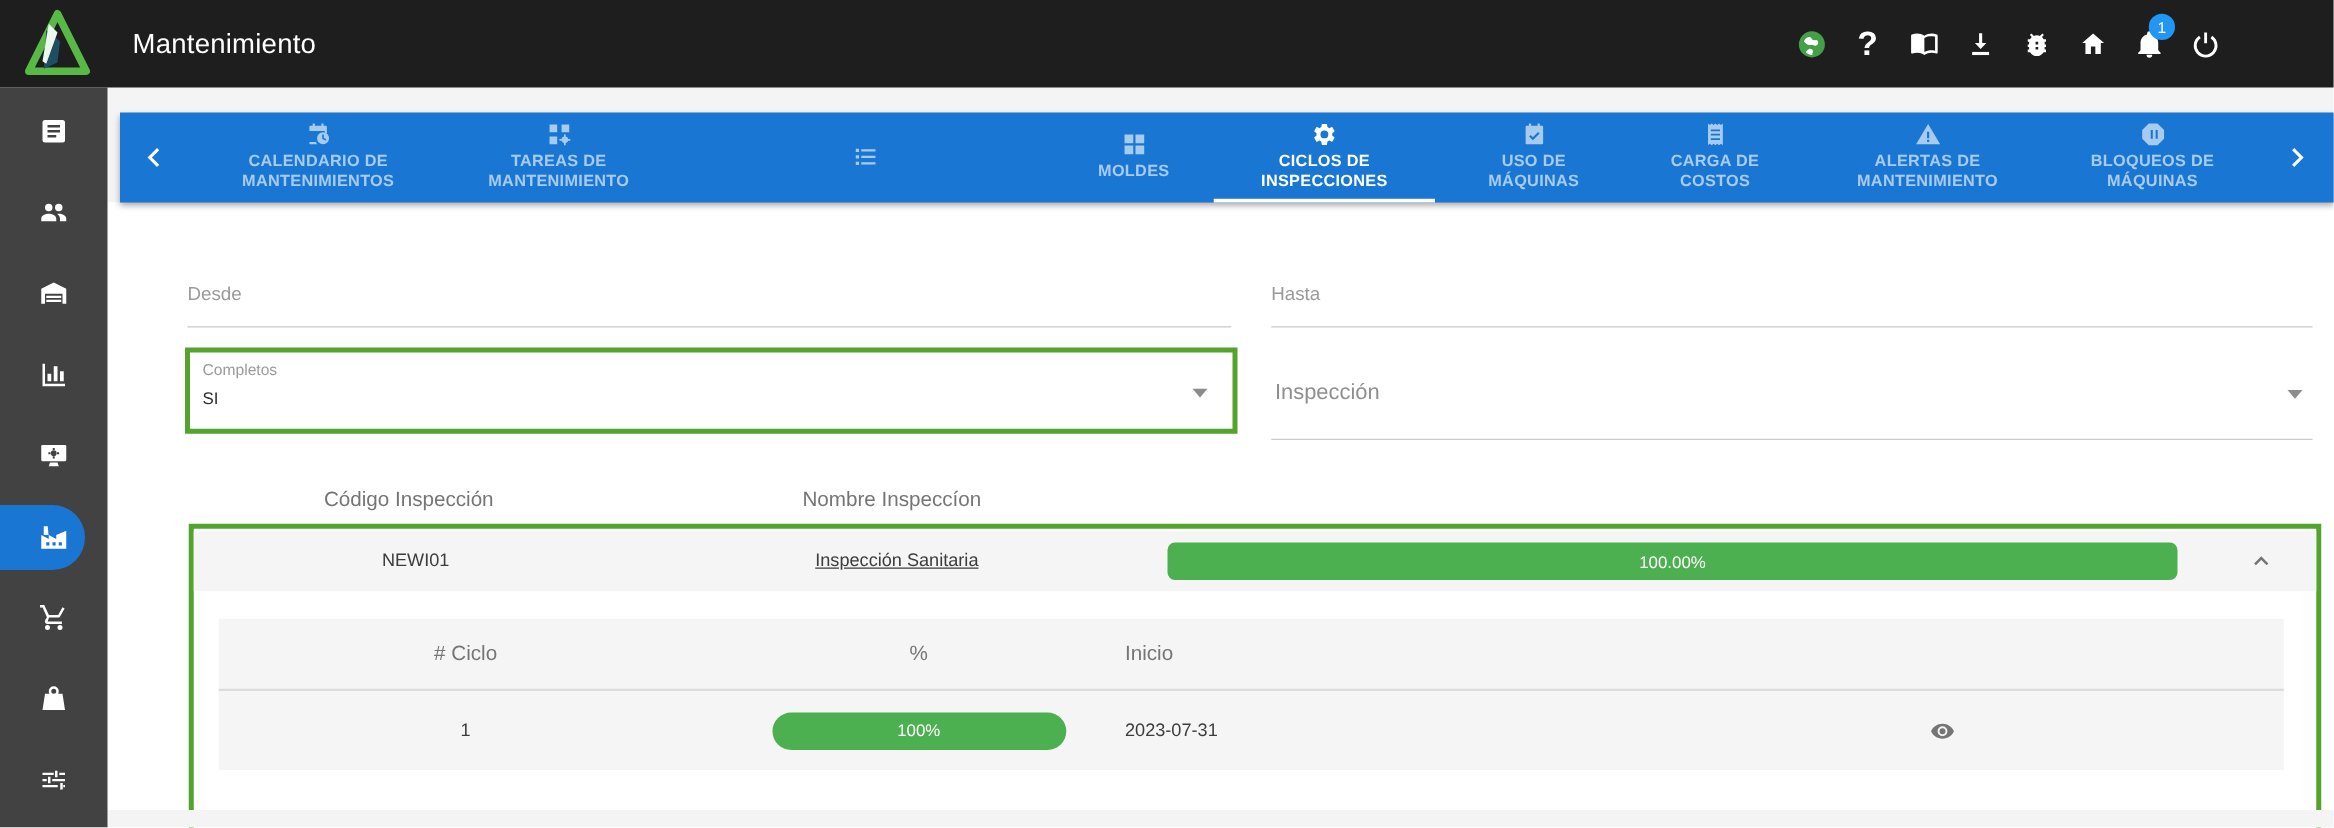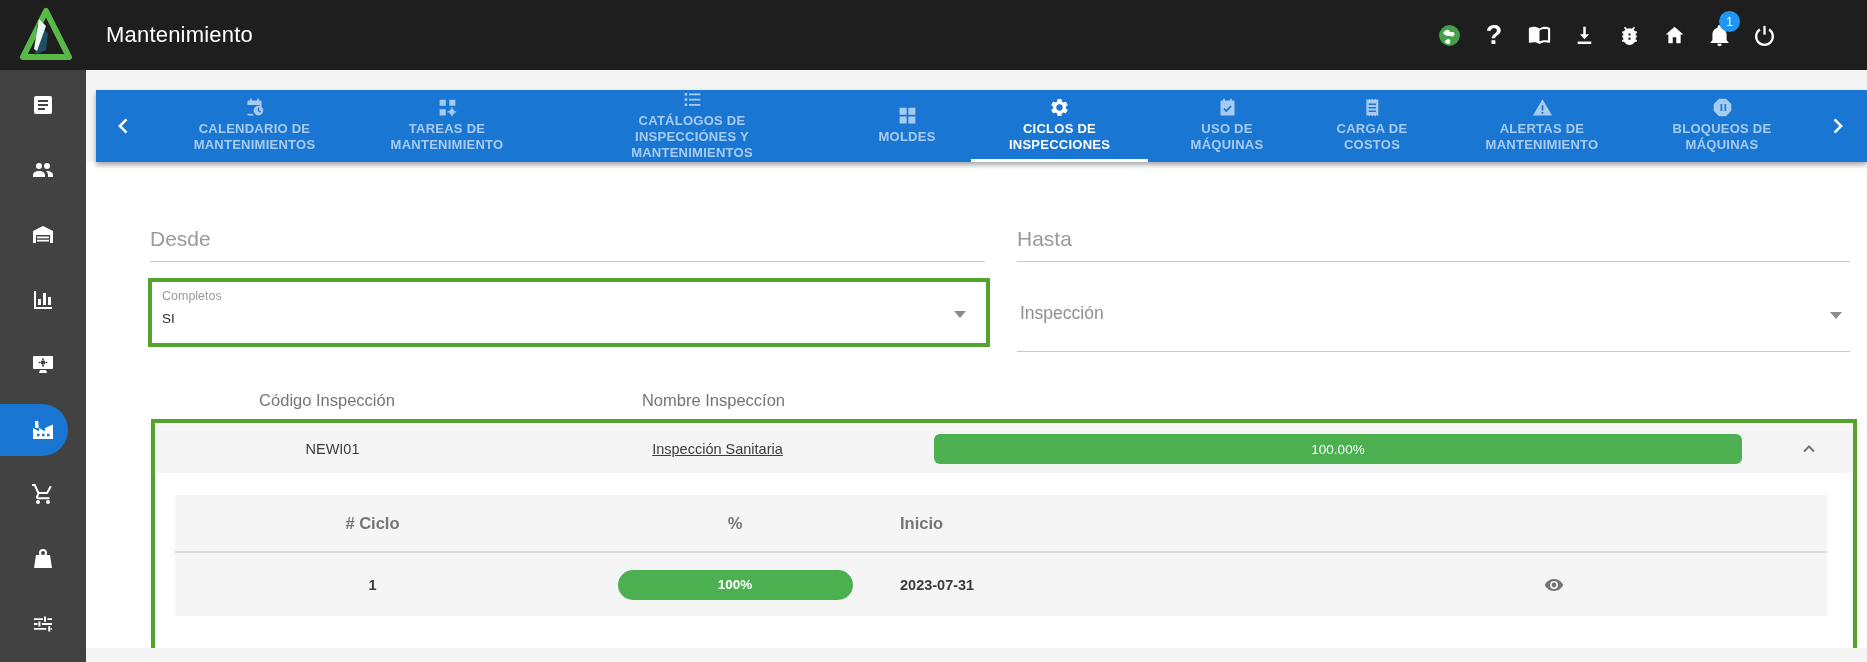--- a/index.html
+++ b/index.html
@@ -42,21 +42,21 @@
   .tab{flex:0 0 auto;display:flex;flex-direction:column;align-items:center;justify-content:center;gap:3px;color:rgba(255,255,255,.62);cursor:pointer;position:relative;padding:2px 6px 4px;}
   .tab svg{width:21px;height:21px;flex:0 0 auto;}
   .tlabel{font-size:13px;line-height:1.22;text-align:center;letter-spacing:.25px;font-weight:bold;}
   .tab.active{color:#fff;}
   .inkbar{position:absolute;left:4px;right:4px;bottom:0;height:3px;background:#fff;}
 
   
   .content{position:absolute;left:86px;top:162px;width:1781px;height:500px;background:#fff;}
   .bottom-strip{position:absolute;left:86px;top:648px;width:1781px;height:14px;background:#f4f4f4;}
 
-  .flabel{position:absolute;color:var(--gray-label);font-size:21px;}
+  .flabel{position:absolute;color:var(--gray-label);font-size:15px;}
   .underline{position:absolute;height:1px;background:#c9c9c9;}
   .dd-arrow{width:0;height:0;border-left:6px solid transparent;border-right:6px solid transparent;border-top:7px solid #8c8c8c;}
 
   .completos-box{position:absolute;left:148px;top:278px;width:842px;height:69px;border:4px solid var(--agreen);background:#fff;display:flex;align-items:center;}
   .completos-inner{position:relative;width:100%;height:100%;padding:7px 10px;cursor:pointer;}
   .completos-label{font-size:12.5px;color:var(--gray-label);}
   .completos-value{font-size:13.5px;color:#2d2d2d;margin-top:8px;}
   .completos-arrow{position:absolute;right:20px;top:29px;}
 
   .inspeccion-field{position:absolute;left:1017px;top:286px;width:833px;height:66px;cursor:pointer;}
@@ -72,21 +72,21 @@
   .group-box{position:absolute;left:151px;top:419px;width:1706px;height:256px;border:4px solid var(--agreen);background:#fff;}
   .main-row{margin-top:2px;height:48px;background:#f5f5f5;display:flex;align-items:center;font-size:14.5px;color:var(--cell);cursor:pointer;}
   .mr-codigo{width:355px;text-align:center;}
   .mr-nombre{width:415px;text-align:center;text-decoration:underline;}
   .mr-pct{width:840px;display:flex;}
   .ptrack{margin-left:9px;width:808px;height:30px;}
   .pfill{height:30px;background:var(--green);border-radius:6px;color:#fff;font-size:13.5px;display:flex;align-items:center;justify-content:center;}
   .mr-exp{width:88px;display:flex;align-items:center;justify-content:center;cursor:pointer;}
   .mr-exp svg{width:20px;height:20px;}
 
-  .sub-table{margin:22px 0 0 20px;width:1652px;font-weight:bold;}
+  .sub-table{margin:22px 0 0 20px;width:1652px;}
   .sub-headers{height:58px;background:#f5f5f5;display:flex;align-items:center;color:var(--gray-head);font-size:16.5px;border-bottom:2px solid #dcdcdc;}
   .sub-row{height:63px;background:#f5f5f5;display:flex;align-items:center;font-size:14.5px;color:var(--cell);}
   .sc1{width:395px;text-align:center;}
   .sc2{width:330px;display:flex;justify-content:center;}
   .sc3{width:380px;text-align:left;}
   .sc4{width:547px;display:flex;justify-content:center;}
   .ptrack-small{width:235px;height:30px;}
   .eye-btn{width:34px;height:34px;display:flex;align-items:center;justify-content:center;cursor:pointer;}
   .eye-btn svg{width:22px;height:22px;}
 </style>
@@ -231,21 +231,20 @@
           <circle cx="17" cy="17" r="3"></circle>
           <path d="M16.2 12h1.6v2.2h-1.6zm0 7.8h1.6V22h-1.6zM12 16.2h2.2v1.6H12zm7.8 0H22v1.6h-2.2z"></path>
         </svg>
       <span class="tlabel" style="max-width:140px">TAREAS DE MANTENIMIENTO</span>
     </div>
 
     <div class="tab" style="width:310px">
       <svg viewBox="0 0 24 24" fill="currentColor">
           <path d="M3 4.5h3v3H3zm5 .5h13v2H8zM3 10.5h3v3H3zm5 .5h13v2H8zM3 16.5h3v3H3zm5 .5h13v2H8z"></path>
         </svg>
-      <span class="tlabel" style="max-width:155px">CATÁLOGOS DE INSPECCIÓNES Y MANTENIMIENTOS</span>
     </div>
 
     <div class="tab" style="width:120px">
       <svg viewBox="0 0 24 24" fill="currentColor">
           <path d="M3 3h8v8H3zm10 0h8v8h-8zM3 13h8v8H3zm10 0h8v8h-8z"></path>
         </svg>
       <span class="tlabel">MOLDES</span>
     </div>
 
     <div class="tab active" style="width:185px">

